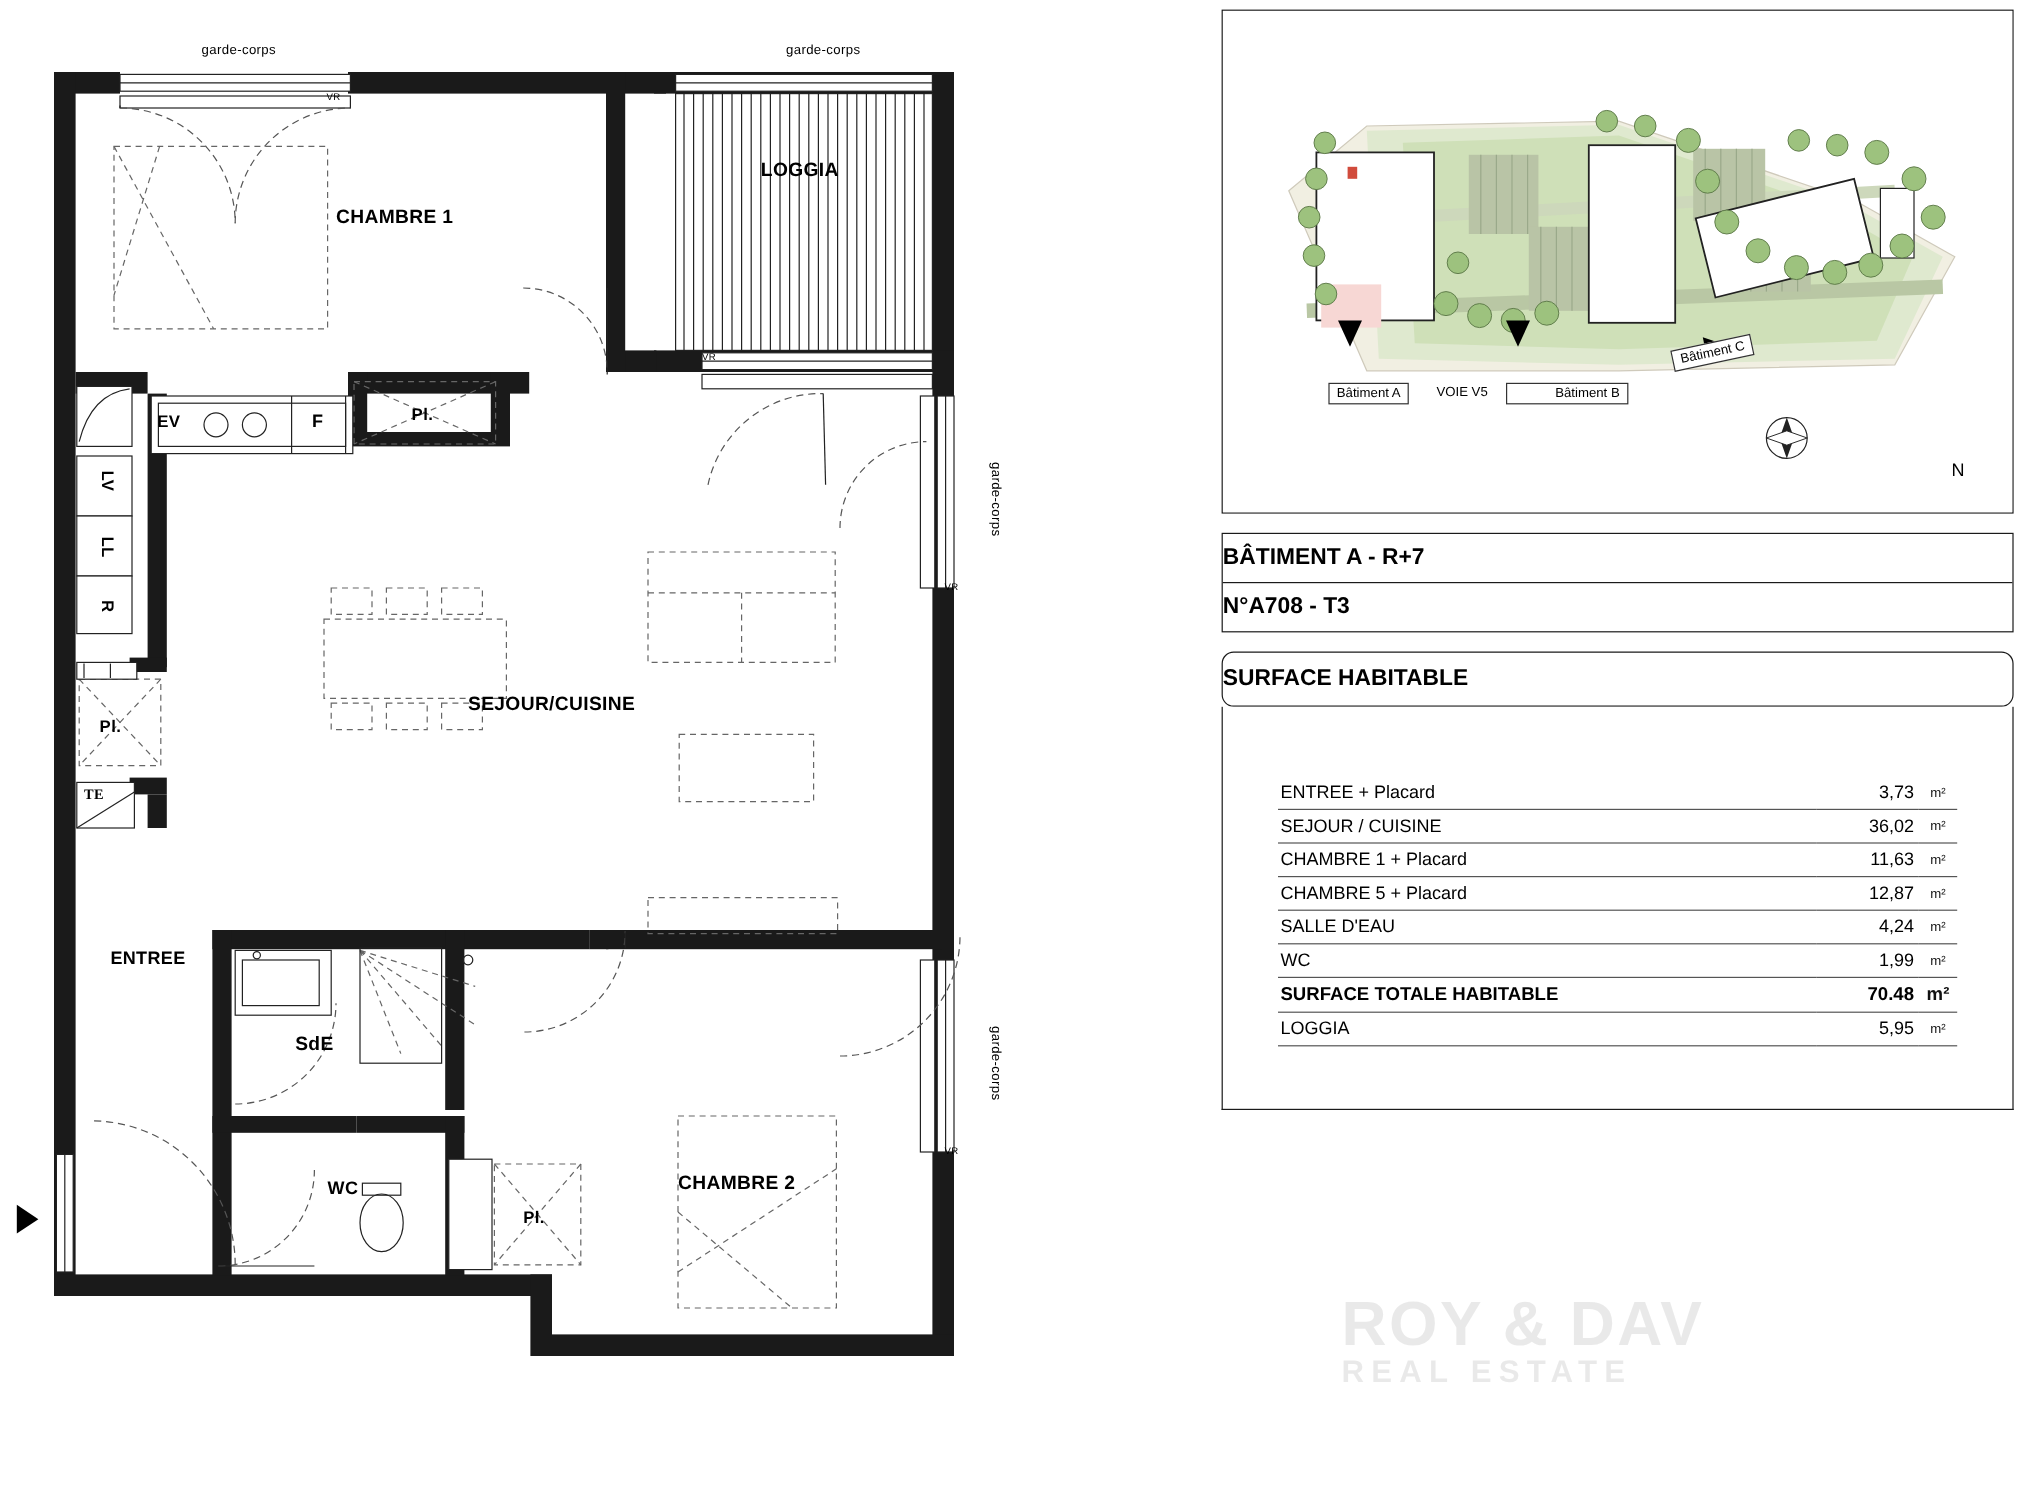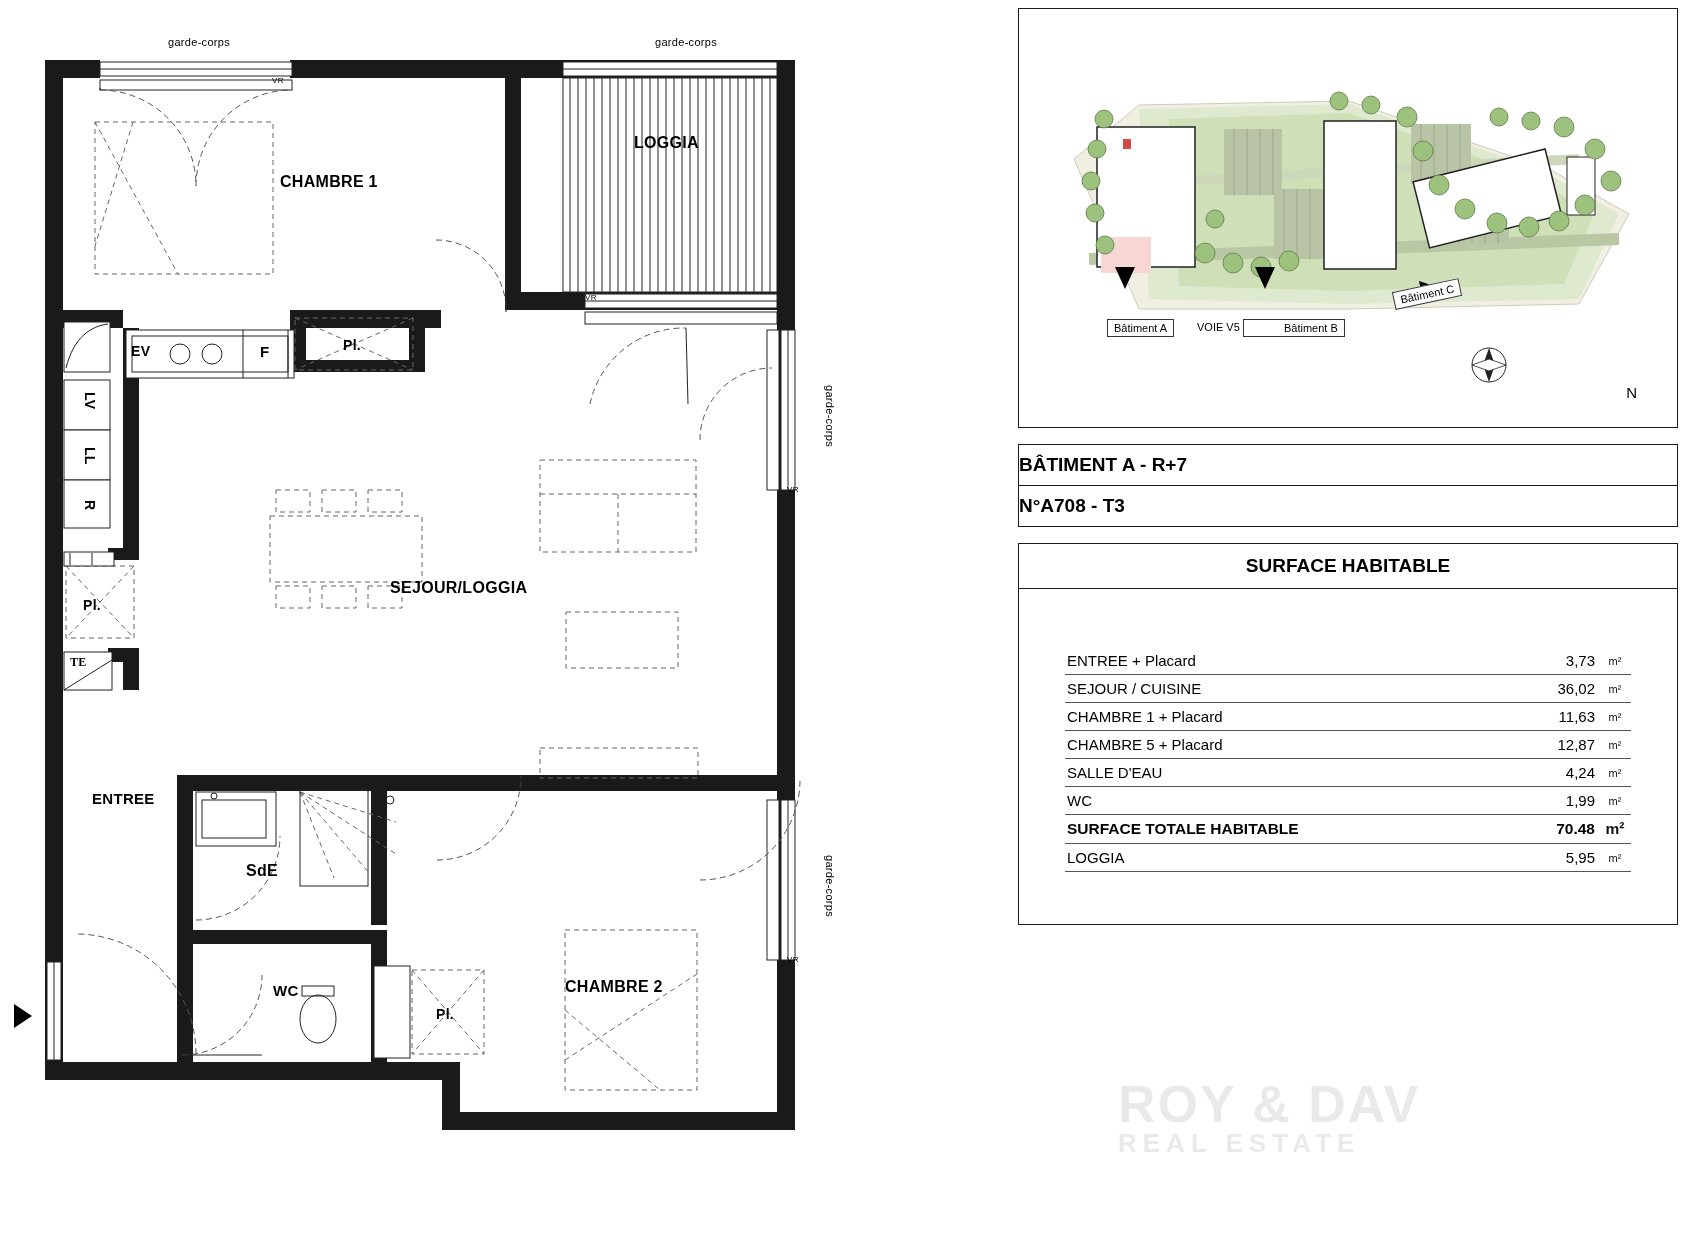--- a/index.html
+++ b/index.html
@@ -14,21 +14,21 @@
   svg{position:absolute;left:0;top:0;overflow:visible;}
 
   
   #right{position:absolute;left:1018px;top:8px;width:660px;}
   .panel{border:1px solid #1a1a1a;background:#fff;box-sizing:border-box;}
   #sitemap{height:420px;position:relative;overflow:hidden;}
   .mapbox{position:absolute;border:1px solid #333;background:#fff;font-size:11px;padding:2px 6px;white-space:nowrap;}
   .titlebar{margin-top:16px;}
   .titlebar .row{border-bottom:1px solid #1a1a1a;font-size:19px;font-weight:bold;padding:9px 0;}
   .titlebar .row:last-child{border-bottom:none;}
-  .surfhead{margin-top:16px;text-align:center;font-size:19px;font-weight:bold;padding:11px 0;}
+  .surfhead{margin-top:16px;text-align:left;font-size:19px;font-weight:bold;padding:11px 0;border-radius:10px;}
   .surfbody{margin-top:0;border-top:none;padding:58px 46px 52px 46px;}
   table.surf{width:100%;border-collapse:collapse;font-size:15px;}
   table.surf td{border-bottom:1px solid #555;padding:5px 2px;}
   table.surf td.val{text-align:right;padding-right:4px;}
   table.surf td.unit{width:28px;text-align:center;font-size:11px;color:#111;}
   table.surf tr.total td{font-weight:bold;font-size:15.5px;}
   .compass{position:absolute;right:40px;bottom:26px;font-size:15px;}
 
   .wm{position:absolute;left:1118px;top:1078px;width:420px;height:120px;opacity:.10;
       font-size:52px;font-weight:bold;letter-spacing:2px;color:#333;line-height:1;}
@@ -248,21 +248,21 @@
   <div class="lbl xs" style="left:272px;top:76px;">VR</div>
   <div class="lbl xs" style="left:585px;top:293px;">VR</div>
   <div class="lbl xs" style="left:787px;top:485px;">VR</div>
   <div class="lbl xs" style="left:787px;top:955px;">VR</div>
 
   <div class="lbl sm vert" style="left:836px;top:385px;transform:rotate(90deg);">garde-corps</div>
   <div class="lbl sm vert" style="left:836px;top:855px;transform:rotate(90deg);">garde-corps</div>
 
   <div class="lbl" style="left:280px;top:173px;font-size:16px;">CHAMBRE 1</div>
   <div class="lbl" style="left:634px;top:134px;font-size:16px;">LOGGIA</div>
-  <div class="lbl" style="left:390px;top:579px;font-size:16px;">SEJOUR/LOGGIA</div>
+  <div class="lbl" style="left:390px;top:579px;font-size:16px;">SEJOUR/CUISINE</div>
   <div class="lbl" style="left:92px;top:790px;font-size:15px;">ENTREE</div>
   <div class="lbl" style="left:246px;top:862px;font-size:16px;">SdE</div>
   <div class="lbl" style="left:273px;top:982px;font-size:15px;">WC</div>
   <div class="lbl" style="left:565px;top:978px;font-size:16px;">CHAMBRE 2</div>
 
   <div class="lbl" style="left:131px;top:343px;font-size:14px;">EV</div>
   <div class="lbl" style="left:260px;top:343px;font-size:15px;">F</div>
   <div class="lbl vert" style="left:98px;top:392px;transform:rotate(90deg);font-size:14px;">LV</div>
   <div class="lbl vert" style="left:98px;top:447px;transform:rotate(90deg);font-size:14px;">LL</div>
   <div class="lbl vert" style="left:98px;top:500px;transform:rotate(90deg);font-size:14px;">R</div>
@@ -354,21 +354,21 @@
       <polygon points="400,272 418,278 404,292" fill="#000"></polygon>
 
       <g transform="translate(470,356)">
         <circle cx="0" cy="0" r="17" fill="#fff" stroke="#222"></circle>
         <polygon points="0,-17 6,0 0,17 -6,0" fill="#222"></polygon>
         <polygon points="-17,0 0,-6 17,0 0,6" fill="#fff" stroke="#222" stroke-width="0.8"></polygon>
       </g>
     </svg>
     <div class="mapbox" style="left:88px;top:310px;">Bâtiment A</div>
     <div class="mapbox" style="left:172px;top:310px;border:none;">VOIE V5</div>
-    <div class="mapbox" style="left:224px;top:310px;padding-left:40px;">Bâtiment B</div>
+    <div class="mapbox" style="left:236px;top:310px;padding-left:40px;">Bâtiment B</div>
     <div class="mapbox" style="left:374px;top:276px;transform:rotate(-12deg);">Bâtiment C</div>
     <div class="compass">N</div>
   </div>
 
   <div class="panel titlebar">
     <div class="row">BÂTIMENT A - R+7</div>
     <div class="row">N°A708 - T3</div>
   </div>
 
   <div class="panel surfhead">SURFACE HABITABLE</div>

